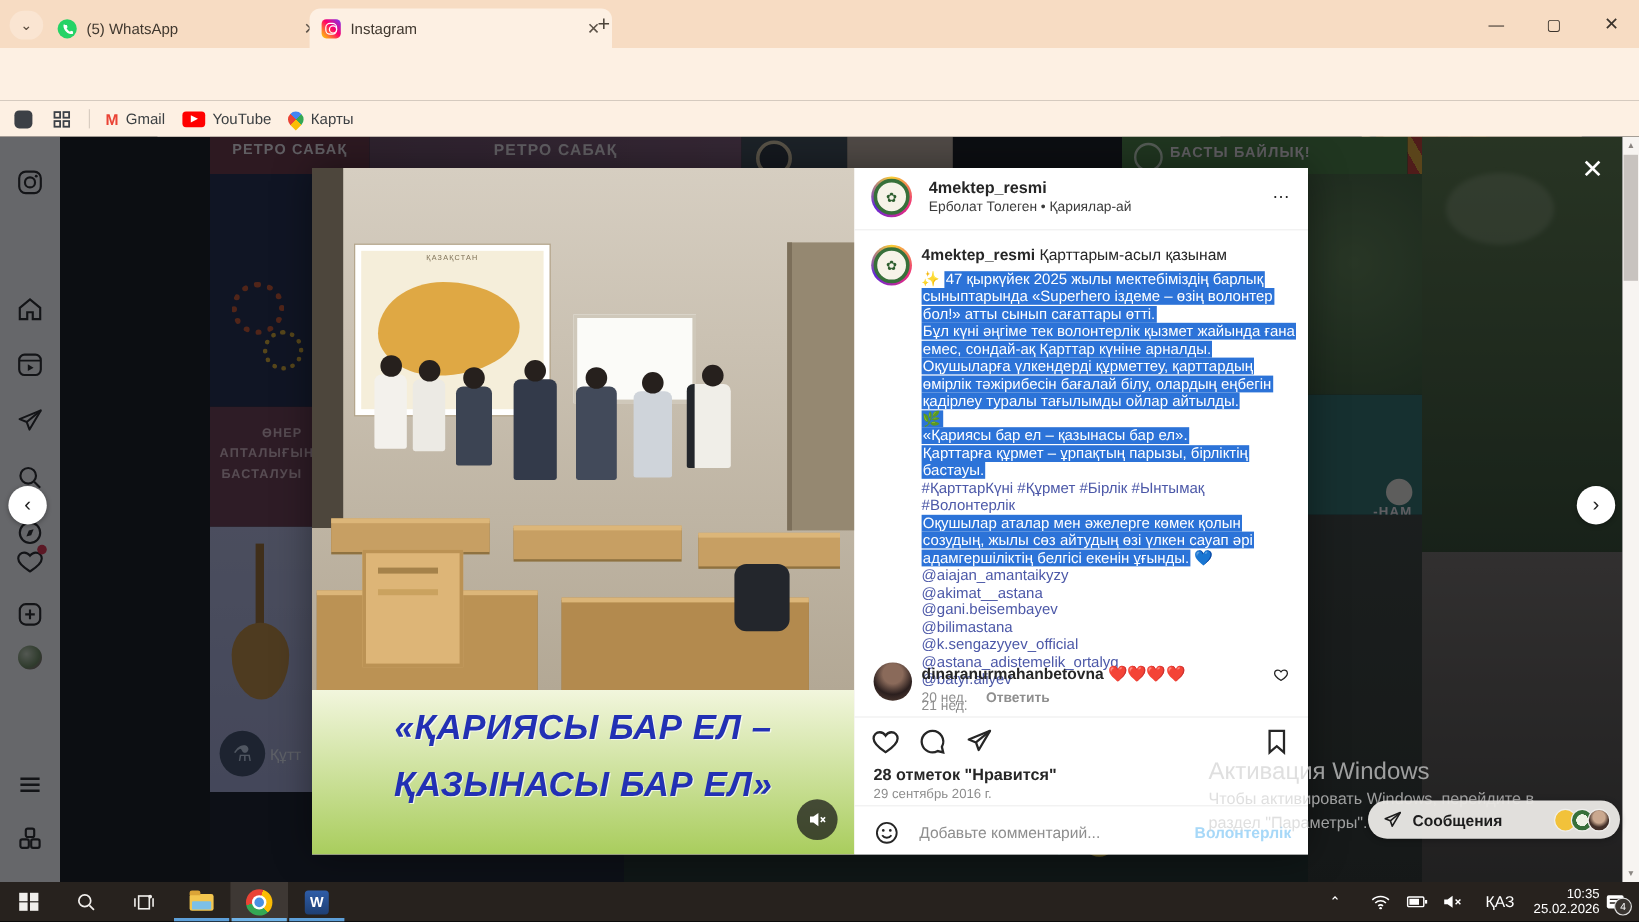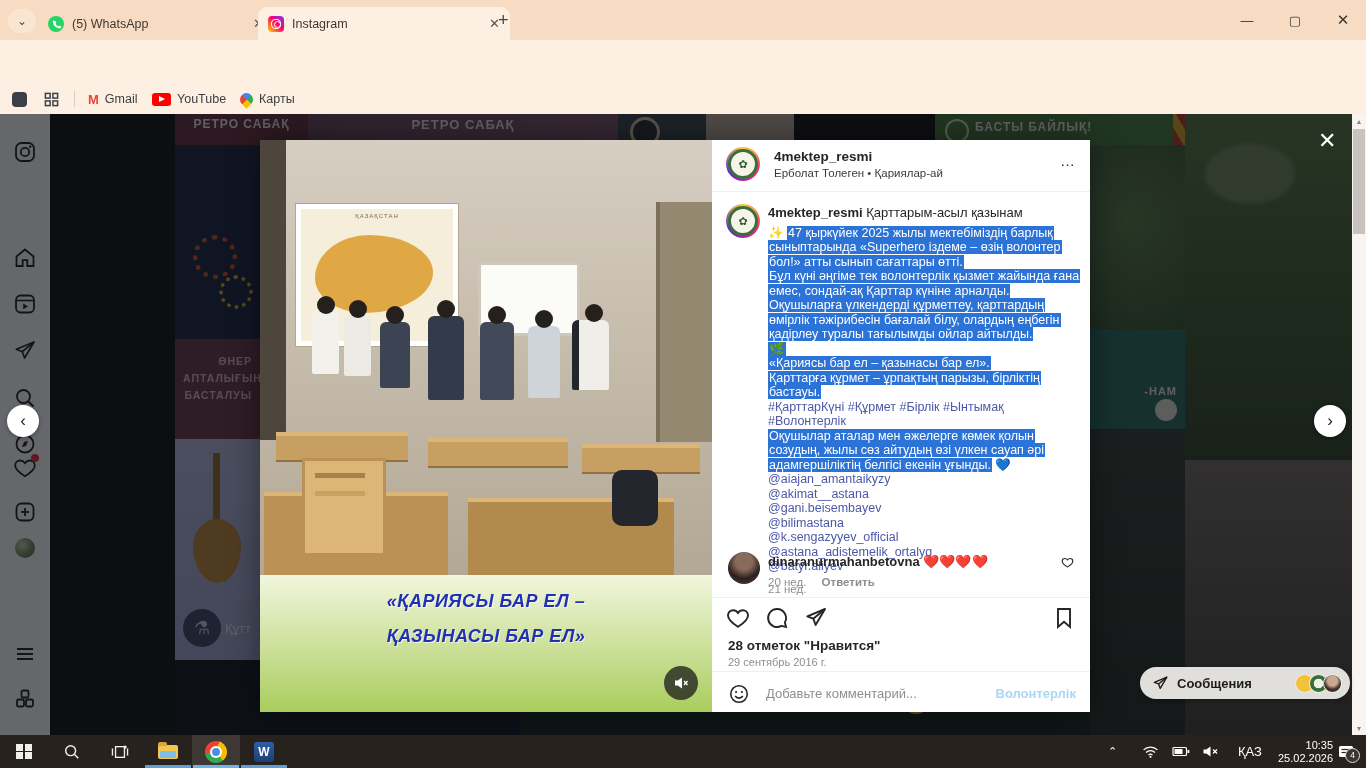--- a/index.html
+++ b/index.html
@@ -68,21 +68,21 @@
   .stu{position:absolute;border-radius:6px 6px 2px 2px;}
   .stu:before{content:"";position:absolute;left:50%;top:-16px;transform:translateX(-50%);
     width:18px;height:18px;border-radius:50%;background:#26201d;}
   .desk{position:absolute;background:#c79f63;border-top:4px solid #dcb679;box-shadow:0 2px 0 #8f7240;}
   .s-box{position:absolute;left:42px;top:318px;width:78px;height:92px;background:#ddb577;border:3px solid #bb9254;}
   .s-box:before{content:"";position:absolute;left:10px;top:12px;width:50px;height:5px;background:#a5824a;}
   .s-box:after{content:"";position:absolute;left:10px;top:30px;width:50px;height:5px;background:#caa25f;}
   .s-bag{position:absolute;left:352px;top:330px;width:46px;height:56px;border-radius:10px;background:#23262c;}
   .greencap{position:absolute;left:0;top:435px;width:452px;height:137px;
     background:linear-gradient(#f2f6dd,#a9cd5d);}
-  .gctext{width:100%;text-align:center;font-weight:bold;font-style:italic;font-size:18px;color:#2230b4;
+  .gctext{width:100%;text-align:center;font-weight:bold;font-style:italic;font-size:29px;color:#2230b4;
     text-shadow:1px 1px 0 rgba(255,255,255,.7);letter-spacing:.5px;}
   .mutebtn{position:absolute;right:14px;bottom:12px;width:34px;height:34px;border-radius:50%;
     background:rgba(25,25,25,.75);display:flex;align-items:center;justify-content:center;}
 
   .panel{position:relative;width:378px;height:572px;background:#fff;flex:0 0 auto;font-size:13px;color:#262626;}
   .phead{position:absolute;left:0;top:0;width:100%;height:52px;border-bottom:1px solid #efefef;box-sizing:border-box;}
   .avring{border-radius:50%;background:conic-gradient(#f9ce34,#ee2a7b,#6228d7,#f9ce34);padding:2px;}
   .avinner{width:100%;height:100%;border-radius:50%;background:#f6f3e8;border:3px solid #37703a;box-sizing:border-box;
     display:flex;align-items:center;justify-content:center;color:#2d5e2f;font-size:11px;}
   .uname{font-weight:bold;color:#262626;}
@@ -266,21 +266,21 @@
     <div class="tile" style="left:175px;top:546px;width:345px;height:75px;background:#151b26;">
       <div class="tilelabel" style="font-size:13px;text-align:center;margin-top:12px;letter-spacing:3px;color:#8a9097;">БОС ОРЫН</div>
       <div class="tilelabel" style="font-size:13px;text-align:center;margin-top:4px;letter-spacing:3px;color:#8a9097;">ЖАРИЯЛАНҒАН</div>
       </div>
     <div class="tile" style="left:520px;top:546px;width:570px;height:75px;background:#1b2a22;">
       <div style="position:absolute;left:255px;top:36px;color:#27b5a8;font-style:italic;font-weight:bold;font-size:14px;">Ұстаз бен шәкіртте</div>
       <div style="position:absolute;left:382px;top:26px;width:28px;height:28px;border-radius:50%;background:#e8c93e;"></div>
       </div>
     <div class="tile" style="left:1090px;top:31px;width:95px;height:184px;background:radial-gradient(circle at 40% 40%,#5d7f4c,#3b5a34);"></div>
     <div class="tile" style="left:1090px;top:215px;width:95px;height:100px;background:#2e6e67;">
-      <div class="tilelabel" style="font-size:11px;text-align:right;padding:56px 8px 0 0;">-НАМ</div>
+      <div class="tilelabel" style="font-size:11px;text-align:right;padding:56px 8px 0 0;margin-top:36px;">-НАМ</div>
       <div style="position:absolute;right:8px;bottom:8px;width:22px;height:22px;border-radius:50%;background:#e8e4da;"></div>
       </div>
     <div class="tile" style="left:1090px;top:315px;width:95px;height:306px;background:linear-gradient(#3a4138,#2c3129);"></div>
     <div class="tile" style="left:1185px;top:0;width:167px;height:346px;background:linear-gradient(#5c7a46,#33492c);">
       <div style="position:absolute;left:20px;top:30px;width:90px;height:60px;border-radius:50%;background:rgba(210,225,190,.25);filter:blur(2px);"></div>
       </div>
     <div class="tile" style="left:1185px;top:346px;width:167px;height:275px;background:linear-gradient(#756e66,#48443d);"></div>
 
     <div class="rail">
       <div class="ricon" style="top:26px;">
@@ -487,20 +487,25 @@
     <div class="closex">✕</div>
     <div class="navcirc" style="left:7px;top:291px;">‹</div>
     <div class="navcirc" style="left:1314px;top:291px;">›</div>
 
     <div class="sbar">
       <div class="sarrow">▲</div>
       <div class="sthumb"></div>
       <div class="sarrow" style="position:absolute;bottom:0;">▼</div>
     </div>
 
+    <div class="watermark">
+      <div class="wm1">Активация Windows</div>
+      <div class="wm23">Чтобы активировать Windows, перейдите в</div>
+      <div class="wm23">раздел "Параметры".</div>
+    </div>
 
     <div class="msgpill">
       <svg width="17" height="17" viewBox="0 0 24 24">
           <path d="M21 3 3.3 10.3l6 2.4L11.6 19 21 3z" fill="none" stroke="#1c1c1c" stroke-width="1.9" stroke-linejoin="round"></path>
           <line x1="21" y1="3" x2="9.3" y2="12.7" stroke="#1c1c1c" stroke-width="1.9"></line>
         </svg>
       <span class="mtxt">Сообщения</span>
       <span class="mav" style="background:#f2c23a;"></span>
       <span class="mav" style="background:radial-gradient(#eef3e6 40%,#37703a 42%);"></span>
       <span class="mav" style="background:radial-gradient(circle at 50% 35%,#caa88f 35%,#433029 60%);"></span>

